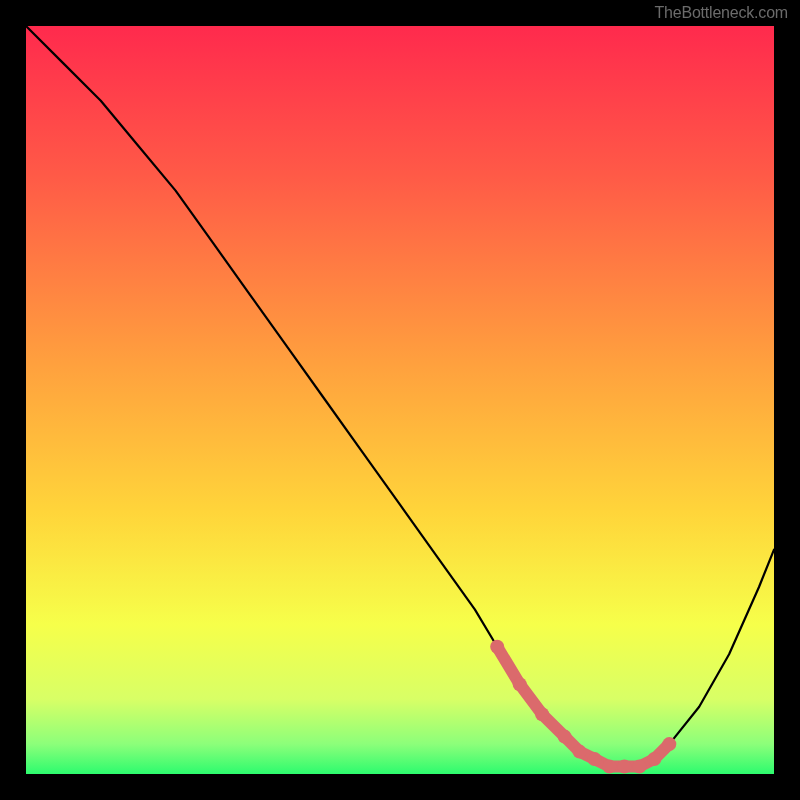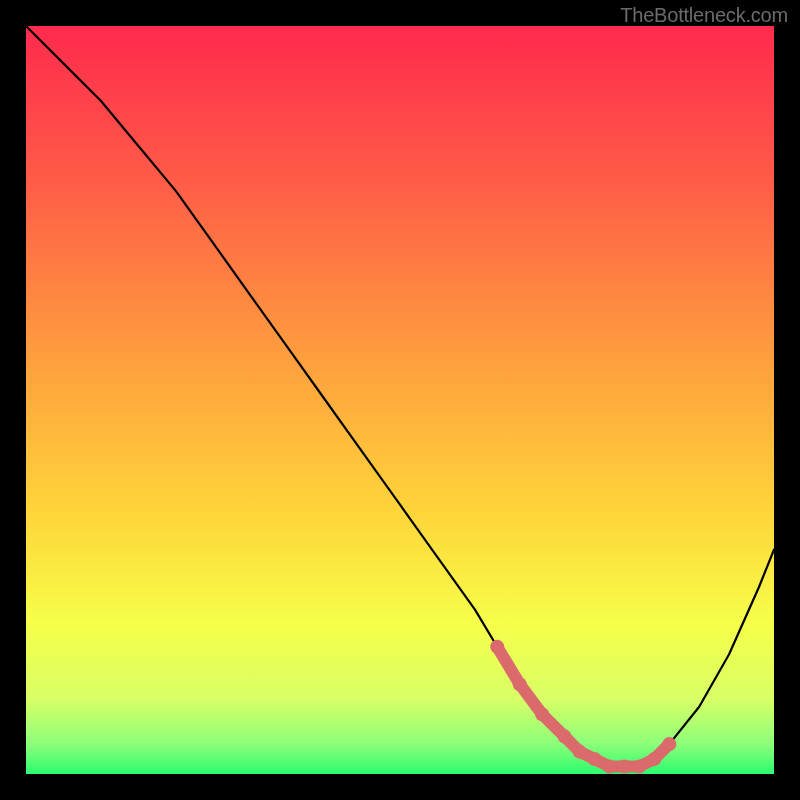--- a/index.html
+++ b/index.html
@@ -15,21 +15,21 @@
     position: relative;
     width: 800px;
     height: 800px;
     background: #000;
   }
   .watermark {
     position: absolute;
     top: 4px;
     right: 12px;
     color: #6b6b6b;
-    font-size: 20px;
+    font-size: 16px;
     font-weight: 500;
     letter-spacing: -0.2px;
     z-index: 20;
   }
   svg.plot {
     position: absolute;
     inset: 0;
     width: 800px;
     height: 800px;
   }

